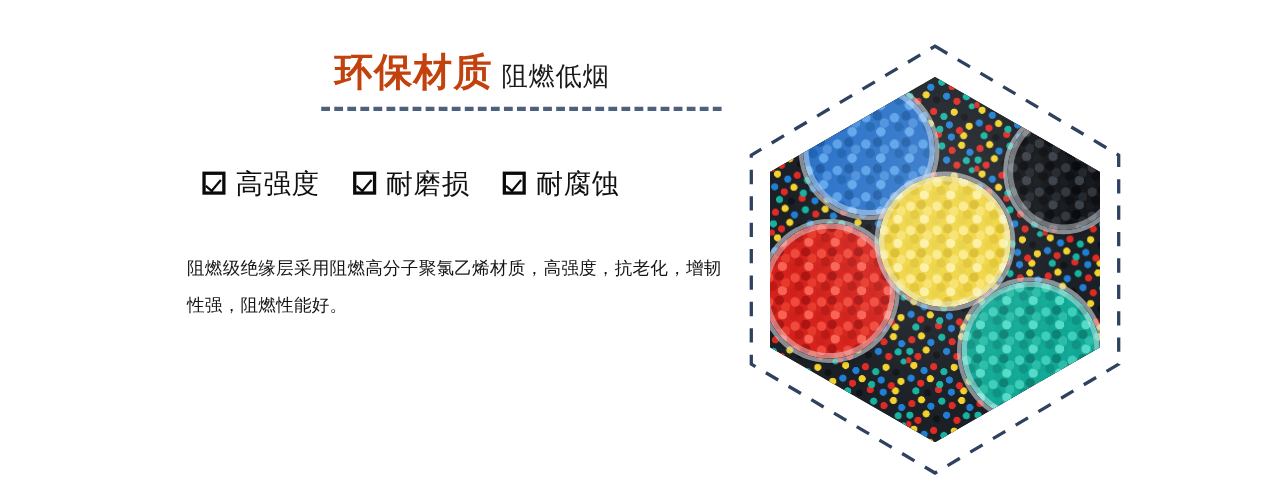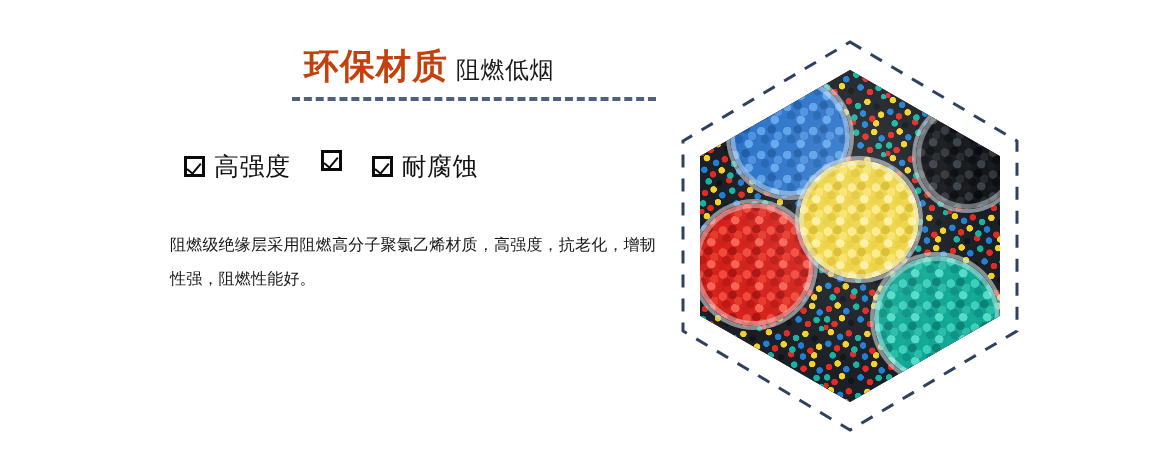--- a/index.html
+++ b/index.html
@@ -296,20 +296,21 @@
 
     <div class="features">
 
       <div class="feature">
         <span class="check-box"></span>
         <span class="feature-label">高强度</span>
       </div>
 
       <div class="feature">
         <span class="check-box"></span>
+        <span class="feature-label">耐磨损</span>
       </div>
 
       <div class="feature">
         <span class="check-box"></span>
         <span class="feature-label">耐腐蚀</span>
       </div>
 
     </div>
 
     <div class="desc">阻燃级绝缘层采用阻燃高分子聚氯乙烯材质，高强度，抗老化，增韧性强，阻燃性能好。</div>

